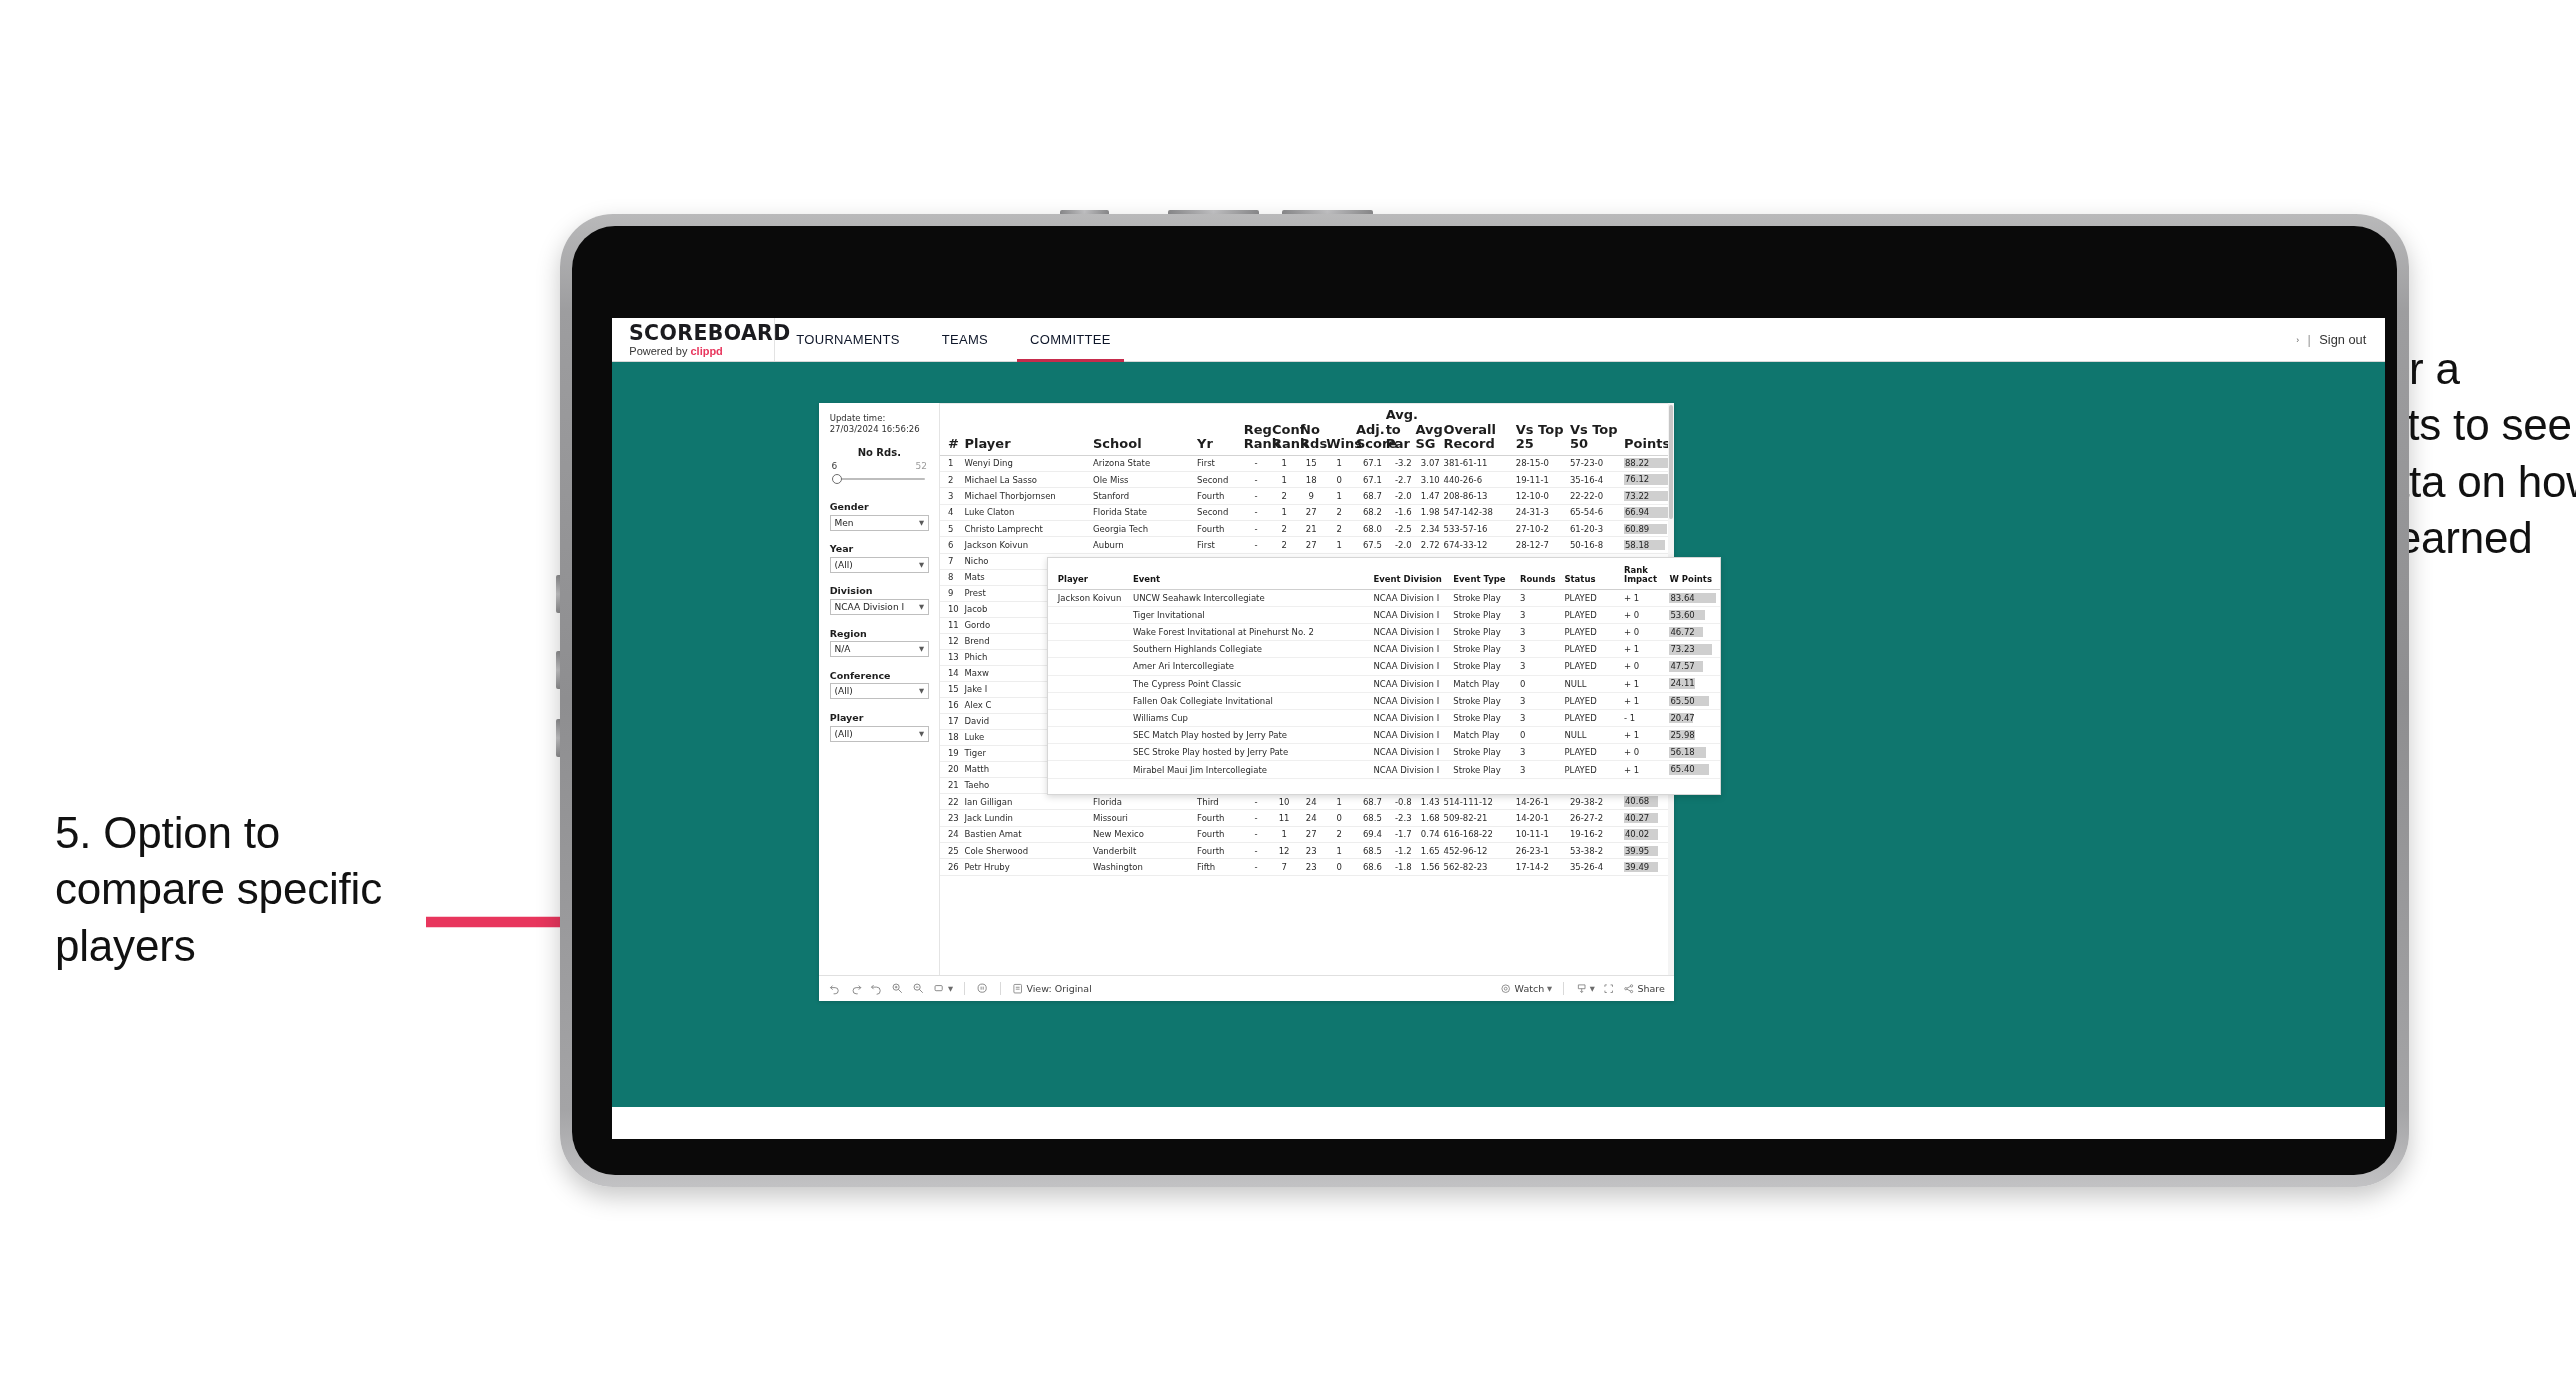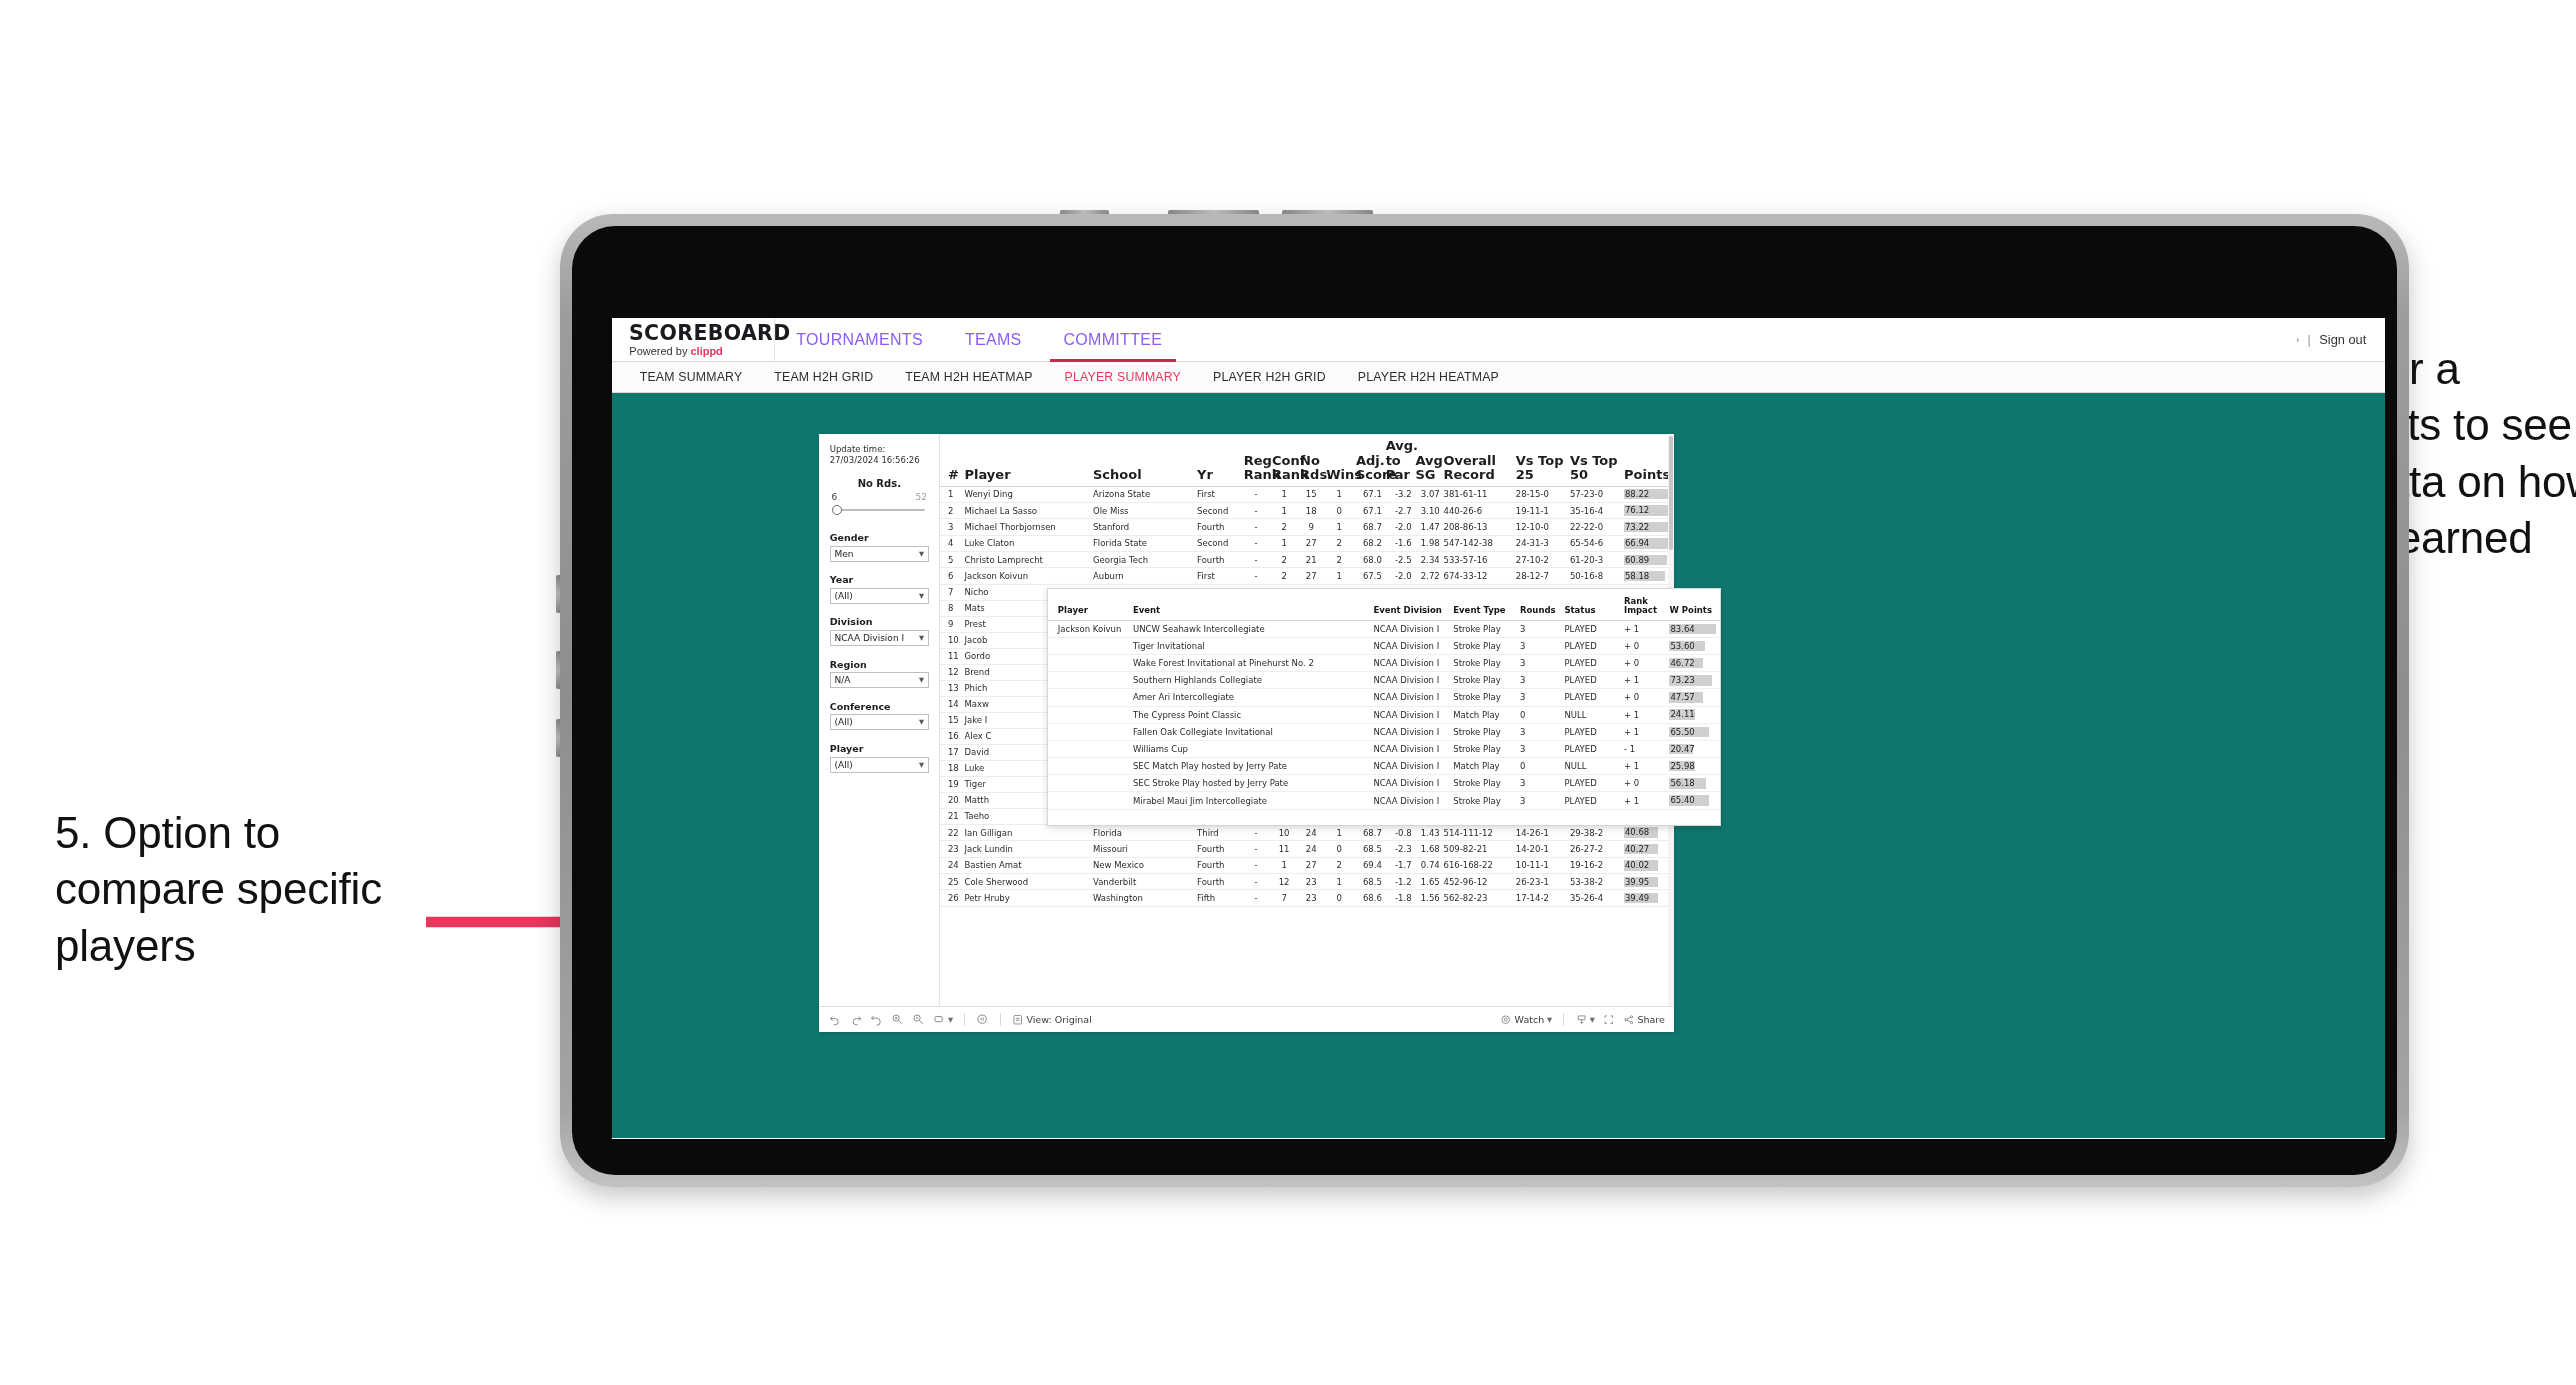--- a/index.html
+++ b/index.html
@@ -83,21 +83,21 @@
     font-family: "DejaVu Sans", sans-serif;
     font-weight: 700; font-size: 22px; letter-spacing: 0.4px;
     color: #1b1b1f; line-height: 1.05;
     transform: scaleX(0.93); transform-origin: left center;
   }
   #brand .b2 { font-size: 11px; color: #333; margin-top: 0.9px; }
   #brand .b2 .clippd { color: #e8365d; font-weight: 700; }
 
   .navitem {
     display: flex; align-items: center; justify-content: center;
-    padding: 0 21px; font-size: 16px; color: #8b5cf6;
+    padding: 0 21px; font-size: 13px; color: #0f172a;
     letter-spacing: 0.3px; position: relative; cursor: pointer;
   }
   .navitem.active { }
   .navitem.active::after {
     content: ""; position: absolute; left: 7.6px; right: 7.6px; bottom: -0.9px;
     height: 2.8px; background: #c62c4c;
   }
   #topbar-right {
     margin-left: auto; display: flex; align-items: center;
     gap: 8.5px; padding-right: 19px; font-size: 12.8px; color: #333;
@@ -304,28 +304,20 @@
           <div class="navitem">TOURNAMENTS</div>
           <div class="navitem">TEAMS</div>
           <div class="navitem active">COMMITTEE</div>
           <div id="topbar-right">
             <span class="caret">›</span>
             <span class="sep">|</span>
             <span class="signout">Sign out</span>
           </div>
         </div>
 
-        <div id="subbar">
-          <div class="subitem">TEAM SUMMARY</div>
-          <div class="subitem">TEAM H2H GRID</div>
-          <div class="subitem">TEAM H2H HEATMAP</div>
-          <div class="subitem active">PLAYER SUMMARY</div>
-          <div class="subitem">PLAYER H2H GRID</div>
-          <div class="subitem">PLAYER H2H HEATMAP</div>
-        </div>
 
         <div id="canvas">
 
           <div id="viz">
             <div id="viz-body">
 
               <div id="filters">
                 <div class="upd">
                   <div>Update time:</div>
                   <div>27/03/2024 16:56:26</div>

